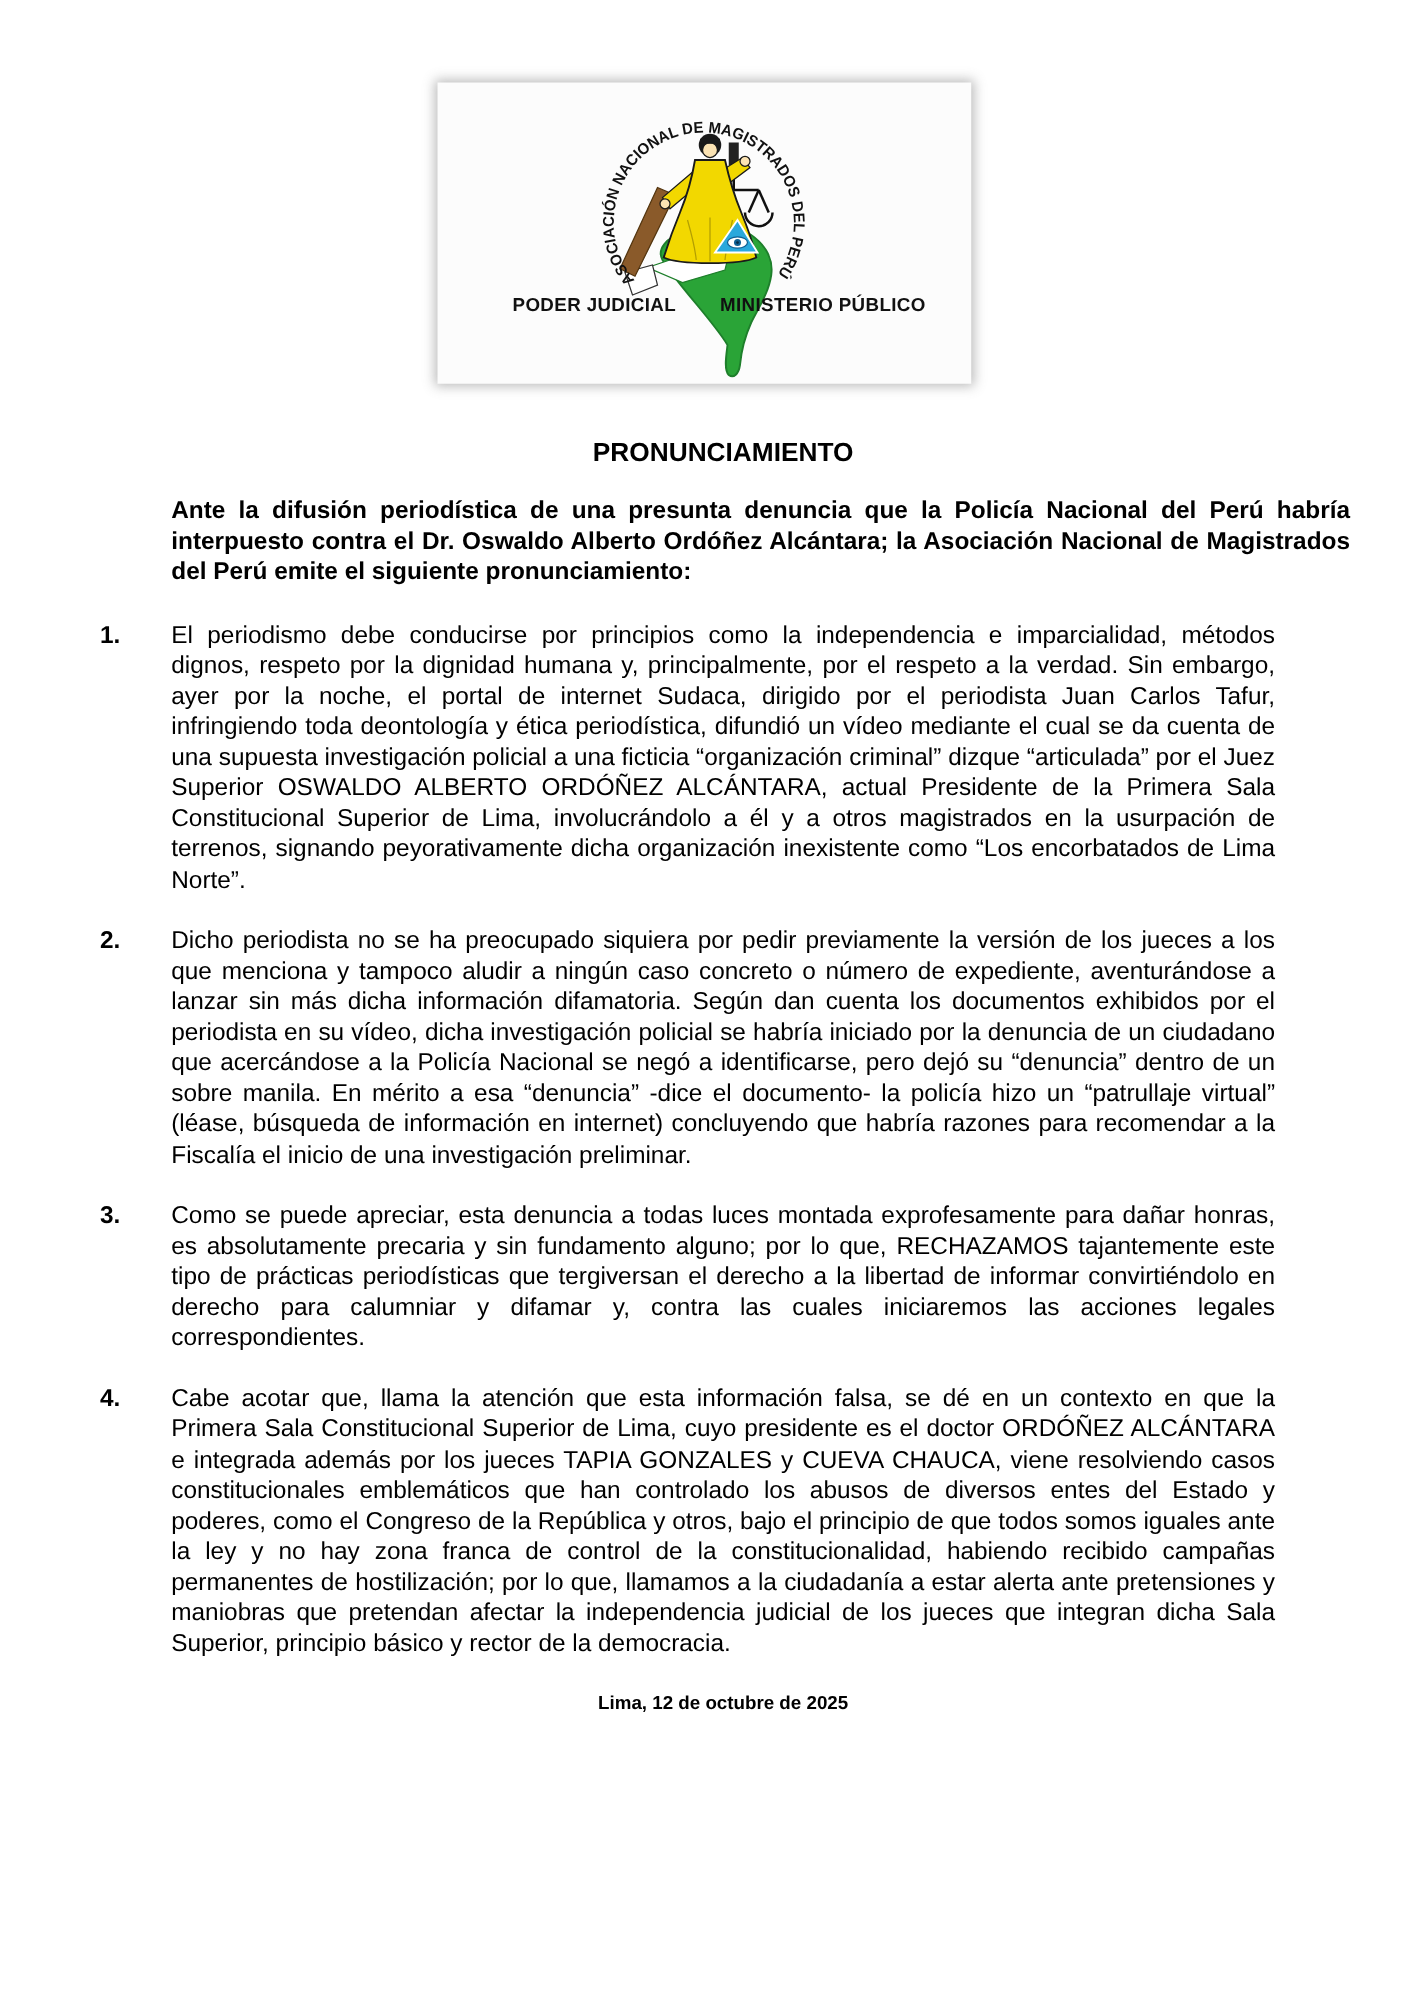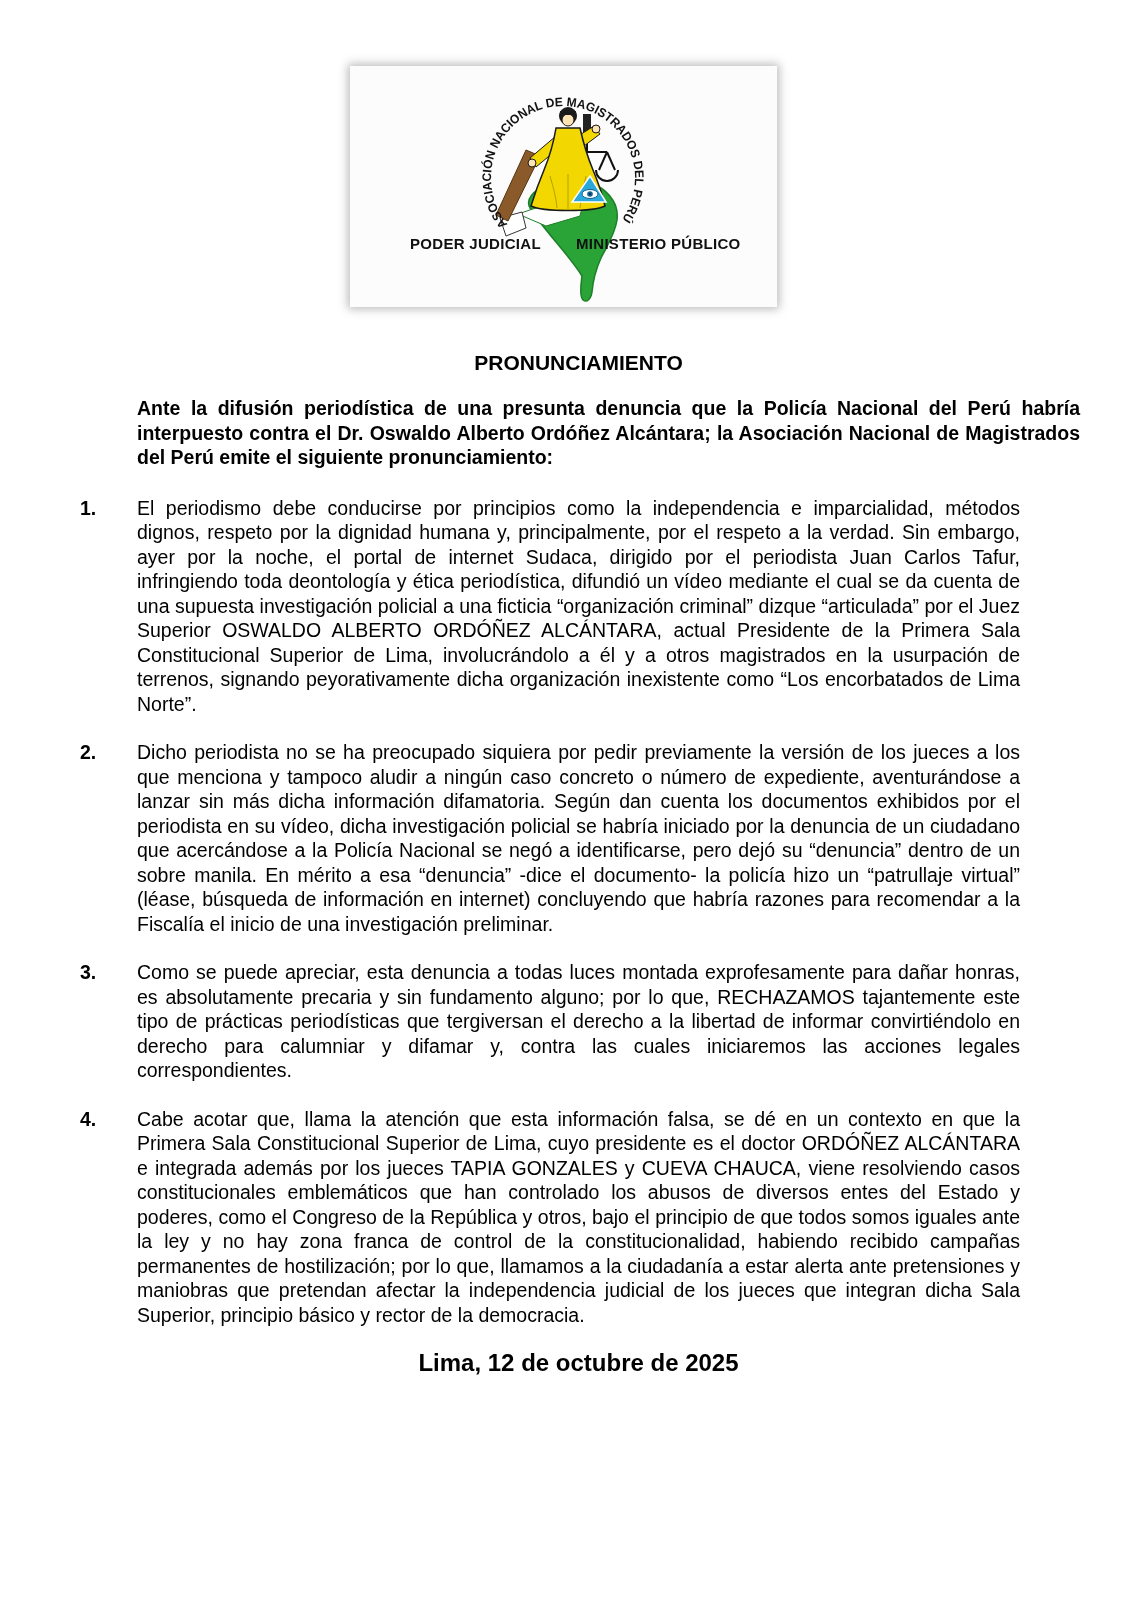--- a/index.html
+++ b/index.html
@@ -48,21 +48,21 @@
     margin: 0 110px 24px 80px;
     font-size: 19.5px;
     line-height: 24.5px;
   }
   .item-number { flex: 0 0 57px; width: 57px; font-weight: bold; }
   .item-text { flex: 1; text-align: justify; }
   .b { font-weight: normal; }
   .date-line {
     margin: 0 110px 0 137px;
     text-align: center;
-    font-size: 24px;
+    font-size: 15px;
     font-weight: bold;
     line-height: 24.5px;
   }
 </style>
 </head>
 <body>
 
 <div class="page">
 
   <div class="logo-card">

